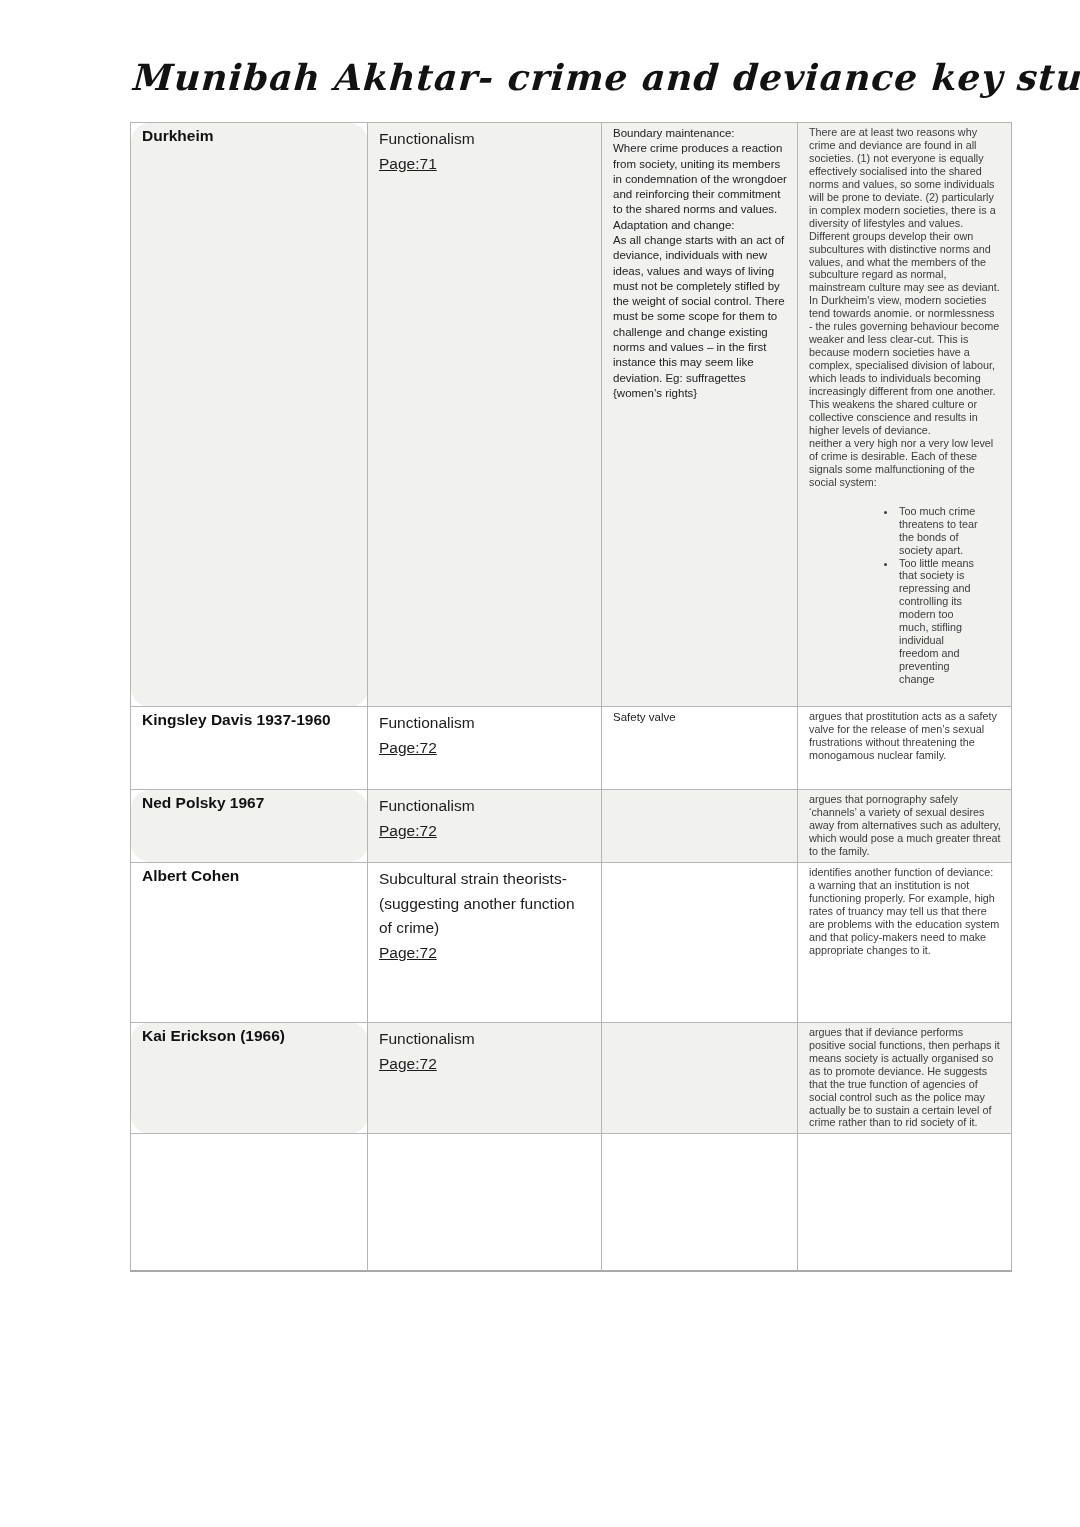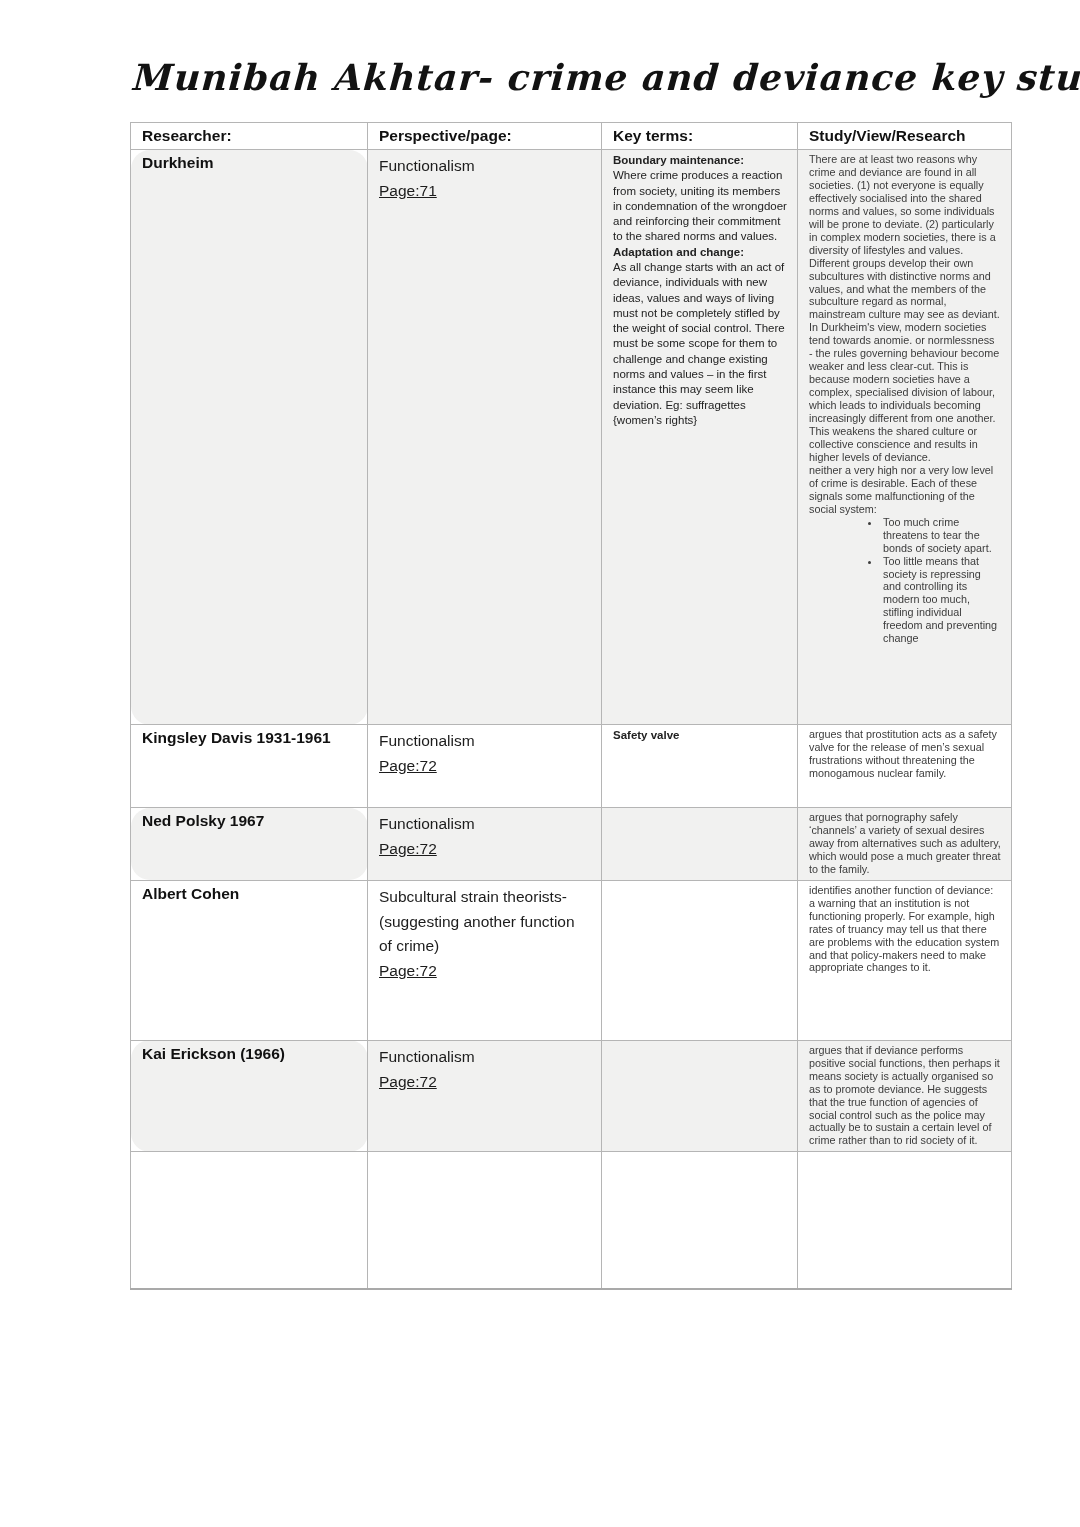--- a/index.html
+++ b/index.html
@@ -61,51 +61,45 @@
     font-size: 15.5px;
     font-weight: 700;
     color: #111;
     padding-top: 4px;
     border-radius: 19px;
   }
   .perspective { font-size: 15.5px; color: #1c1c1c; line-height: 1.6; padding-top: 4px; }
   .page-ref { font-size: 15.5px; color: #1c1c1c; line-height: 1.6; text-decoration: underline; }
 
   .keyterms { font-size: 11.5px; line-height: 1.33; color: #222; }
-  .kt-term { font-weight: 700; }
+  .kt-term { font-weight: 400; }
   .kt-def { font-weight: 400; }
 
   .study { font-size: 10.8px; line-height: 1.2; color: #3c3c3c; }
   .study p { margin: 0; }
   .study p.gap-after { margin-bottom: 0; }
-  .study ul { margin: 0; padding-left: 72px; }
+  .study ul { margin: 16px; padding-left: 72px; }
   .study li { margin: 0; padding-left: 2px; }
 </style>
 </head>
 <body>
 
 <div class="page">
 
   <div class="doc-title">Munibah Akhtar- crime and deviance key studies &amp; theorists</div>
 
   <table class="studies">
     <colgroup>
         <col class="c1">
         <col class="c2">
         <col class="c3">
         <col class="c4">
       </colgroup>
 
     <tbody>
-        <tr>
-      <th>Researcher:</th>
-      <th>Perspective/page:</th>
-      <th>Key terms:</th>
-      <th>Study/View/Research</th>
-    </tr>
 
     <tr class="shaded" style="height:575px;">
       <td class="researcher-name">Durkheim</td>
       <td class="perspective">
         <div>Functionalism</div>
         <div class="page-ref">Page:71</div>
       </td>
       <td class="keyterms">
         <span class="kt-term">Boundary maintenance:</span>
         <div class="kt-def">Where crime produces a reaction from society, uniting its members in condemnation of the wrongdoer and reinforcing their commitment to the shared norms and values.</div>
@@ -117,21 +111,21 @@
         <p>In Durkheim's view, modern societies tend towards anomie. or normlessness - the rules governing behaviour become weaker and less clear-cut. This is because modern societies have a complex, specialised division of labour, which leads to individuals becoming increasingly different from one another. This weakens the shared culture or collective conscience and results in higher levels of deviance.</p>
         <p>neither a very high nor a very low level of crime is desirable. Each of these signals some malfunctioning of the social system:</p>
         <ul>
           <li>Too much crime threatens to tear the bonds of society apart.</li>
           <li>Too little means that society is repressing and controlling its modern too much, stifling individual freedom and preventing change</li>
         </ul>
       </td>
     </tr>
 
     <tr style="height:83px;">
-      <td class="researcher-name">Kingsley Davis 1931-1961</td>
+      <td class="researcher-name">Kingsley Davis 1937-1960</td>
       <td class="perspective">
         <div>Functionalism</div>
         <div class="page-ref">Page:72</div>
       </td>
       <td class="keyterms">
         <span class="kt-term">Safety valve</span>
       </td>
       <td class="study">
         <p>argues that prostitution acts as a safety valve for the release of men’s sexual frustrations without threatening the monogamous nuclear family.</p>
       </td>

